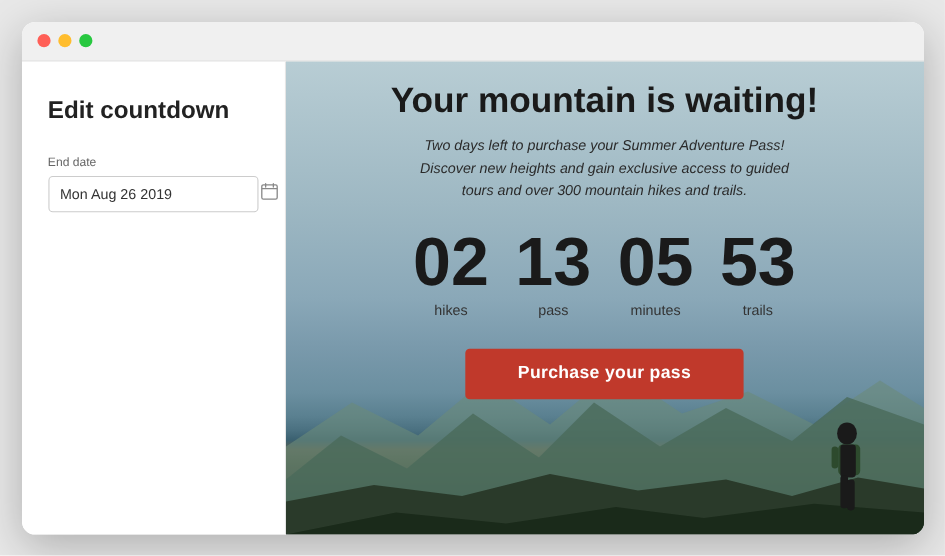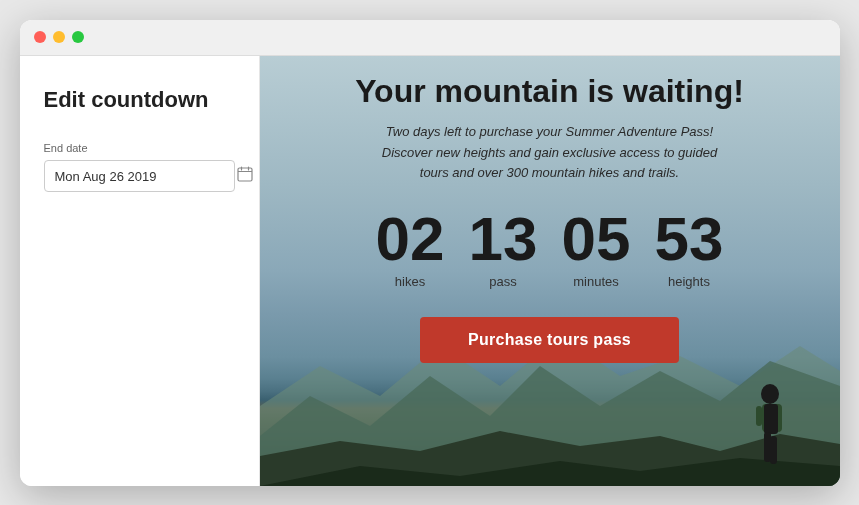--- a/index.html
+++ b/index.html
@@ -295,22 +295,22 @@
           <div class="countdown-unit">
             <span class="countdown-number">13</span>
             <span class="countdown-label">pass</span>
           </div>
           <div class="countdown-unit">
             <span class="countdown-number">05</span>
             <span class="countdown-label">minutes</span>
           </div>
           <div class="countdown-unit">
             <span class="countdown-number">53</span>
-            <span class="countdown-label">heights</span>
+            <span class="countdown-label">trails</span>
           </div>
         </div>
 
-        <button class="cta-button">Purchase tours pass</button>
+        <button class="cta-button">Purchase your pass</button>
       </div>
     </div>
 
   </div>
 </div>
 
 </body></html>

